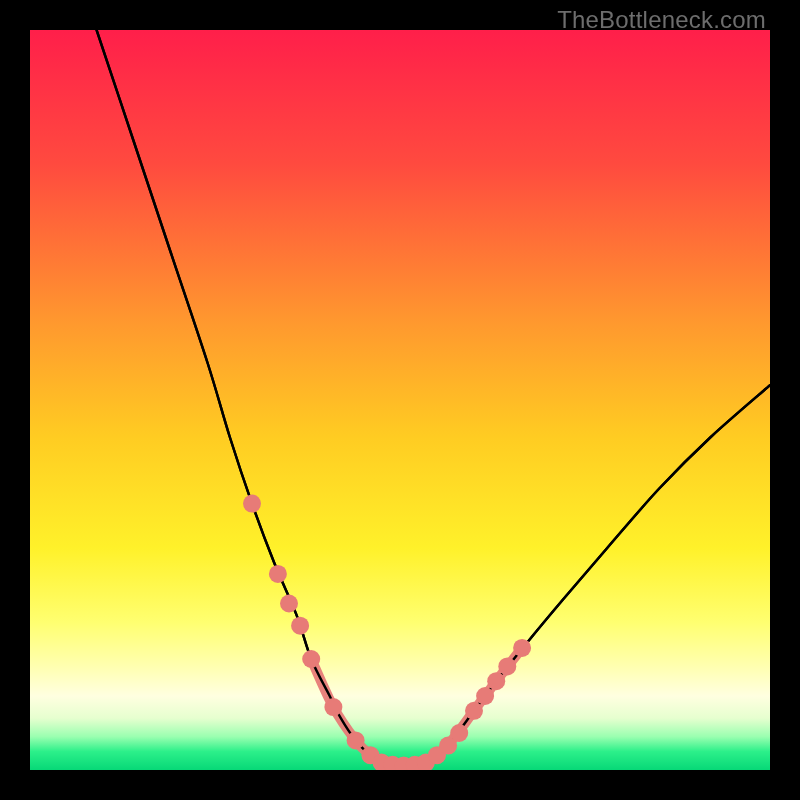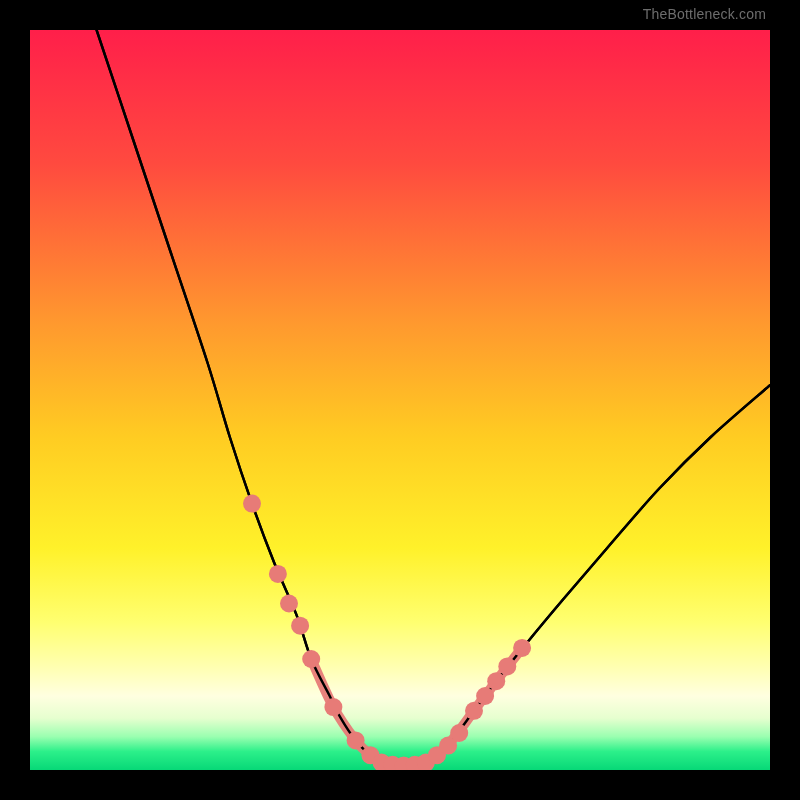--- a/index.html
+++ b/index.html
@@ -32,21 +32,21 @@
     left: 0;
     top: 0;
     width: 100%;
     height: 100%;
   }
   .watermark {
     position: absolute;
     top: 6px;
     right: 34px;
     color: #6d6d6d;
-    font-size: 14px;
+    font-size: 24px;
     font-weight: 500;
     letter-spacing: 0.2px;
   }
   svg.curves {
     position: absolute;
     left: 0;
     top: 0;
     width: 100%;
     height: 100%;
   }

